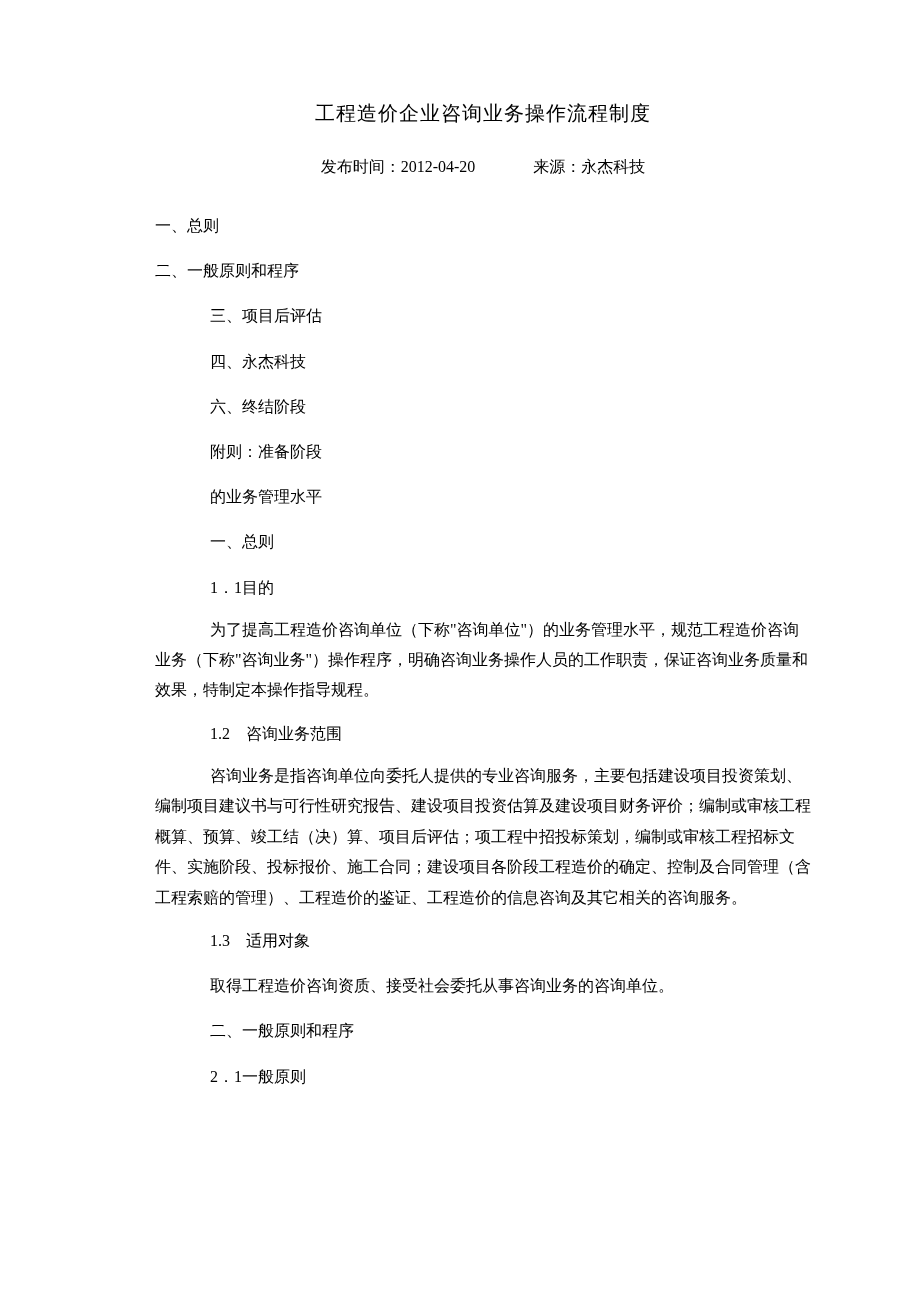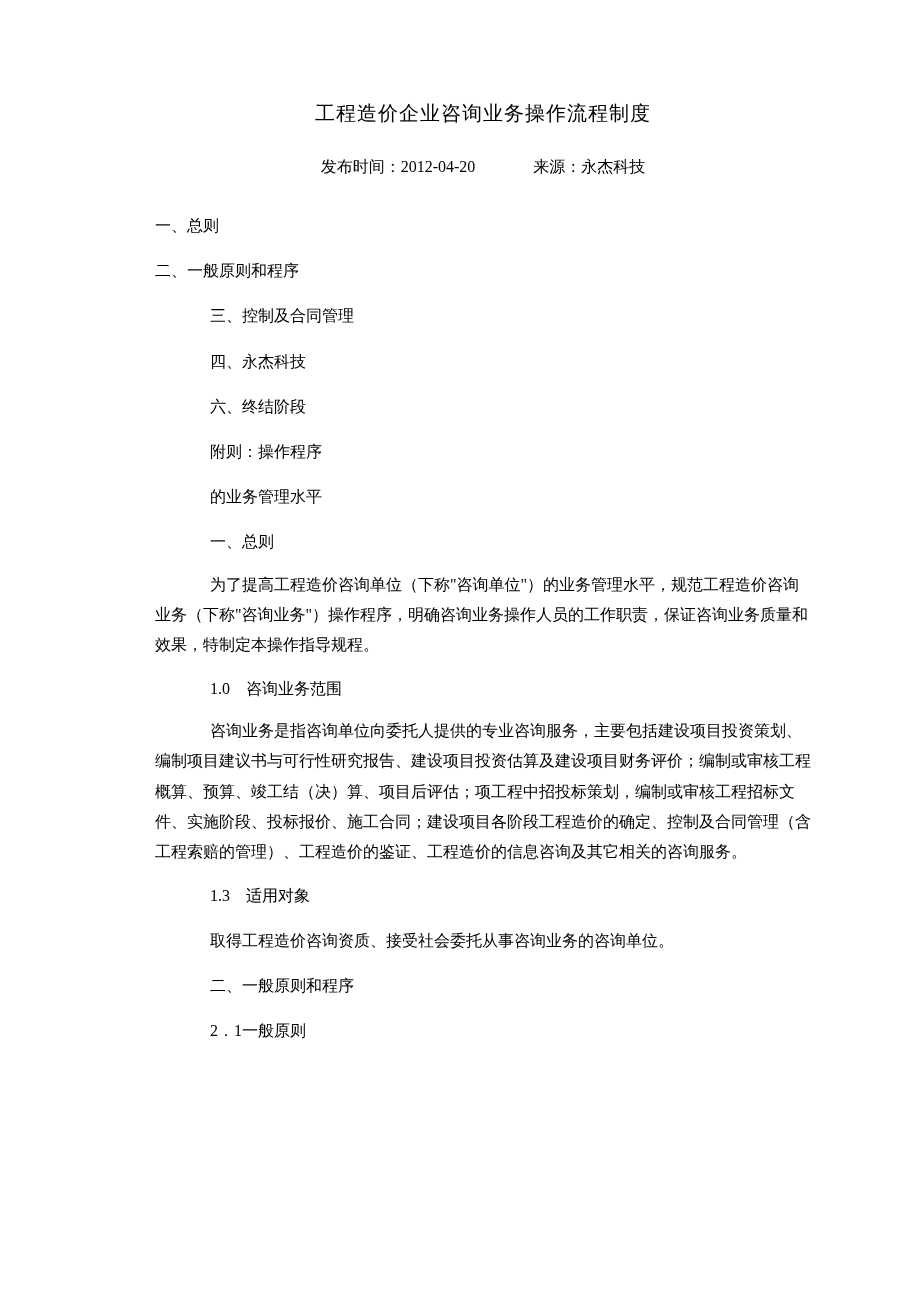--- a/index.html
+++ b/index.html
@@ -55,30 +55,31 @@
 
   <div class="meta">
     <span>发布时间：</span><span>2012-04-20</span>
     <span class="spacer"></span>
     <span>来源：</span><span>永杰科技</span>
   </div>
 
   <div class="block">
     <div class="l0">一、总则</div>
     <div class="l0">二、一般原则和程序</div>
-    <div class="l1">三、控制及合同管理</div>
+    <div class="l1">三、项目后评估</div>
     <div class="l1">四、永杰科技</div>
     <div class="l1">六、终结阶段</div>
-    <div class="l1">附则：操作程序</div>
+    <div class="l1">附则：准备阶段</div>
     <div class="l1">的业务管理水平</div>
 
     <div class="l1">一、总则</div>
+    <div class="l1">1．1目的</div>
     <div class="para">为了提高工程造价咨询单位（下称"咨询单位"）的业务管理水平，规范工程造价咨询业务（下称"咨询业务"）操作程序，明确咨询业务操作人员的工作职责，保证咨询业务质量和效果，特制定本操作指导规程。</div>
 
-    <div class="l1">1.0　咨询业务范围</div>
+    <div class="l1">1.2　咨询业务范围</div>
     <div class="para">咨询业务是指咨询单位向委托人提供的专业咨询服务，主要包括建设项目投资策划、编制项目建议书与可行性研究报告、建设项目投资估算及建设项目财务评价；编制或审核工程概算、预算、竣工结（决）算、项目后评估；项工程中招投标策划，编制或审核工程招标文件、实施阶段、投标报价、施工合同；建设项目各阶段工程造价的确定、控制及合同管理（含工程索赔的管理）、工程造价的鉴证、工程造价的信息咨询及其它相关的咨询服务。</div>
 
     <div class="l1">1.3　适用对象</div>
     <div class="l1">取得工程造价咨询资质、接受社会委托从事咨询业务的咨询单位。</div>
 
     <div class="l1">二、一般原则和程序</div>
     <div class="l1">2．1一般原则</div>
   </div>
 </div>
 

